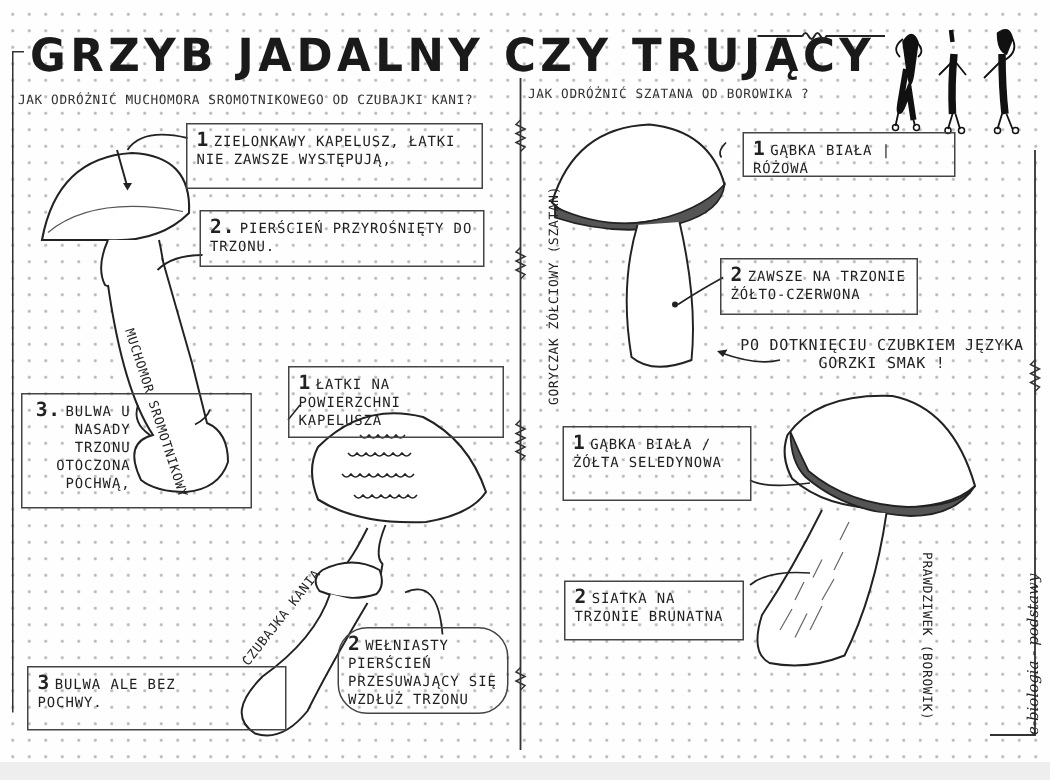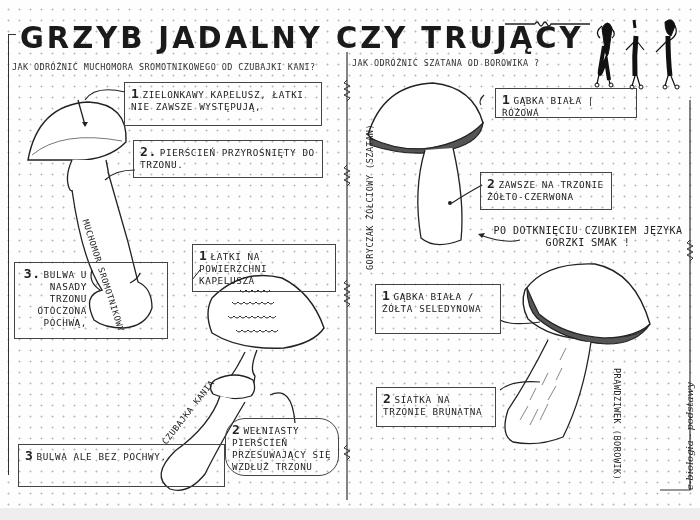--- a/index.html
+++ b/index.html
@@ -106,21 +106,21 @@
     <path d="M270 395 q22 -10 25 28" stroke="#222" stroke-width="1.2" fill="none"></path>
   </svg>
   <div class="vlabel" style="left:160px;top:440px;transform:rotate(-52deg);transform-origin:left top;">CZUBAJKA KANIA</div>
 
   <div class="box" style="left:192px;top:244px;width:144px;height:48px;">
     <span class="num">1</span><span>ŁATKI NA POWIERZCHNI KAPELUSZA</span>
   </div>
   <div class="box" style="left:225px;top:418px;width:114px;height:58px;border-radius:20px;">
     <span class="num">2</span><span>WEŁNIASTY PIERŚCIEŃ PRZESUWAJĄCY SIĘ WZDŁUŻ TRZONU</span>
   </div>
-  <div class="box" style="left:18px;top:444px;width:207px;height:43px;padding-right:40px;">
+  <div class="box" style="left:18px;top:444px;width:173px;height:43px;padding-right:40px;">
     <span class="num">3</span><span>BULWA ALE BEZ POCHWY.</span>
   </div>
 
   <svg width="700" height="520">
     <path d="M368 135 q15 -50 65 -52 q40 4 50 40 q-10 20 -60 26 q-40 2 -55 -14 z" fill="#fff" stroke="#222" stroke-width="1.4"></path>
     <path d="M370 138 q30 14 60 10 q35 -6 53 -25 q-2 18 -30 26 q-40 10 -83 -4 z" fill="#555" stroke="#222" stroke-width="1.2"></path>
     <path d="M425 150 q-12 40 -4 88 q14 12 40 2 q4 -40 -8 -92" fill="#fff" stroke="#222" stroke-width="1.3"></path>
     <circle cx="450" cy="203" r="2" fill="#222"></circle>
     <path d="M452 203 q12 -8 30 -18" stroke="#222" stroke-width="1.1" fill="none"></path>
     <path d="M484 95 q-6 6 -3 10" stroke="#222" stroke-width="1.1" fill="none"></path>

